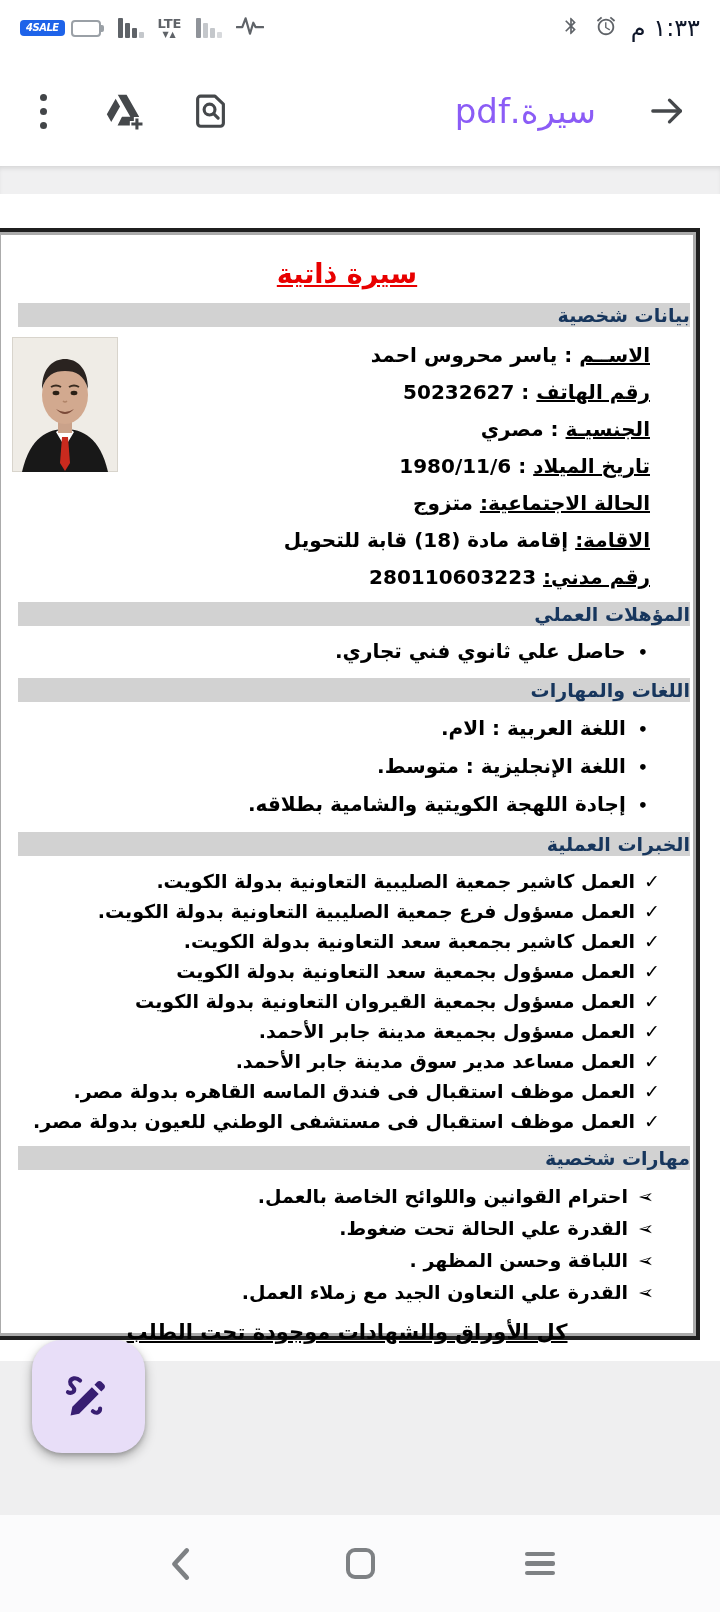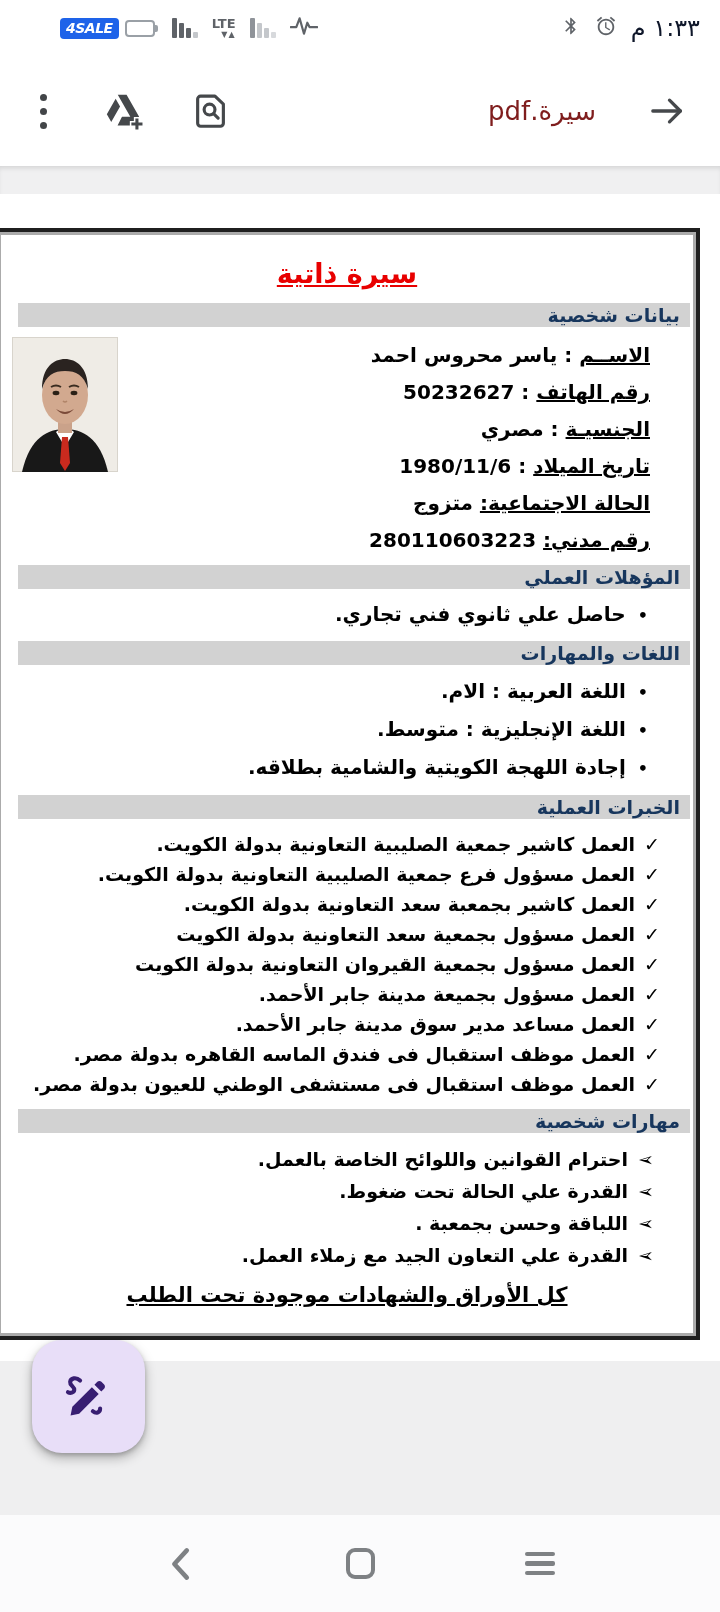--- a/index.html
+++ b/index.html
@@ -8,51 +8,51 @@
     position: relative;
     background:#ffffff;
     font-family:"DejaVu Sans", sans-serif;
     overflow:hidden;
   }
   
   .status-bar{ position:absolute; top:0; left:0; width:720px; height:56px;
     display:flex; align-items:center; justify-content:space-between; padding:0 20px; background:#fff;}
   .sb-left,.sb-right{ display:flex; align-items:center; gap:14px; }
   .badge-4sale{ background:#1e63e9; color:#fff; font-style:italic; font-weight:bold;
-    font-size:14px; padding:2px 6px 3px; border-radius:4px; letter-spacing:-0.5px;margin-left:40px; }
+    font-size:10px; padding:2px 6px 3px; border-radius:4px; letter-spacing:-0.5px; }
   .battery{ display:flex; align-items:center; margin-left:-8px;}
   .battery .body{ width:30px; height:17px; border:2px solid #9aa0a6; border-radius:4px; padding:2px; }
   .battery .fill{ width:10px; height:9px; background:#5f6368; border-radius:1px;}
   .battery .tip{ width:3px; height:7px; background:#9aa0a6; border-radius:0 2px 2px 0;}
   .sig{ display:flex; align-items:flex-end; gap:2px; height:20px;}
   .sig i{ display:block; width:5px; border-radius:1px;}
-  .lte{ display:flex; flex-direction:column; align-items:flex-end; line-height:1;}
+  .lte{ display:flex; flex-direction:column; align-items:center; line-height:1;}
   .lte b{ font-size:13px; color:#5f6368; letter-spacing:0;}
   .lte .arr{ font-size:8px; color:#5f6368; letter-spacing:1px; margin-top:1px;}
   .time{ font-size:24px; color:#0f172a; }
   
   .toolbar{ position:absolute; top:56px; left:0; width:720px; height:110px; background:#fff;
     display:flex; align-items:center; padding:0 30px 0 26px;}
   .tb-dots{ display:flex; flex-direction:column; gap:7px; padding:10px 14px; cursor:pointer;}
   .tb-dots i{ width:7px; height:7px; border-radius:50%; background:#424548; display:block;}
   .tb-icon{ margin-left:40px; display:flex; align-items:center; justify-content:center;}
   .tb-spacer{ flex:1; }
-  .tb-title{ font-size:26px; color:#7f1d1d; margin-right:48px;}
+  .tb-title{ font-size:34px; color:#8b5cf6; margin-right:48px;}
   
   .gray-band{ position:absolute; top:166px; left:0; width:720px; height:28px; background:#f0f0f1;
     box-shadow: inset 0 4px 5px -2px rgba(0,0,0,0.12);}
   .gray-bottom{ position:absolute; top:1361px; left:0; width:720px; height:154px; background:#efeff0;}
   
   .page{ position:absolute; top:228px; left:-6px; width:706px; height:1112px;
     background:#fff; border:4px solid #1f1f1f; box-shadow: inset 0 0 0 3px #ababab;
     direction:rtl; color:#000; }
   .doc-title{ color:#e80000; text-align:center; font-size:27px; font-weight:bold;
     text-decoration:underline; margin:26px 0 14px; }
   .sec{ height:24px; line-height:24px; background:#d2d2d2; color:#17365d; font-weight:bold;
-    font-size:19px; margin:0 6px 0 20px; padding-right:10px; }
+    font-size:19px; margin:0 6px 0 20px; }
   .personal{ position:relative; padding:10px 46px 6px 140px; }
   .photo{ position:absolute; left:14px; top:10px; width:106px; height:135px; }
   .field{ line-height:37px; font-size:20px; font-weight:bold; }
   .field .lbl{ text-decoration:underline; }
   ul.doc-list{ list-style:none; }
   .dots li{ padding-right:48px; line-height:37px; font-size:20px; font-weight:bold;}
   .dots{ padding:7px 0; }
   .mk-dot{ margin-left:12px; font-size:16px; }
   .lang{ padding:8px 0; }
   .checks{ padding:10px 0; }
@@ -174,20 +174,21 @@
       <ellipse cx="62" cy="56" rx="3.4" ry="2.2" fill="#2a2016"></ellipse>
       <path d="M39 50 q5 -3 10 0" stroke="#3a2c20" stroke-width="2" fill="none"></path>
       <path d="M57 50 q5 -3 10 0" stroke="#3a2c20" stroke-width="2" fill="none"></path>
       <path d="M51 64 q2 2 4 0" stroke="#b08468" stroke-width="1.5" fill="none"></path>
     </svg>
     <div class="field"><span class="lbl">الاســم</span><span> : </span><span>ياسر محروس احمد</span></div>
     <div class="field"><span class="lbl">رقم الهاتف</span><span> : </span><span>50232627</span></div>
     <div class="field"><span class="lbl">الجنسيـة</span><span> : </span><span>مصري</span></div>
     <div class="field"><span class="lbl">تاريخ الميلاد</span><span> : </span><span>1980/11/6</span></div>
     <div class="field"><span class="lbl">الحالة الاجتماعية:</span><span> </span><span>متزوج</span></div>
+    <div class="field"><span class="lbl">الاقامة:</span><span> </span><span>إقامة مادة (18) قابة للتحويل</span></div>
     <div class="field"><span class="lbl">رقم مدني:</span><span> </span><span>280110603223</span></div>
   </div>
 
   <div class="sec">المؤهلات العملي</div>
   <ul class="doc-list dots">
     <li><span class="mk-dot">•</span><span>حاصل علي ثانوي فني تجاري.</span></li>
   </ul>
 
   <div class="sec">اللغات والمهارات</div>
   <ul class="doc-list dots lang">
@@ -206,21 +207,21 @@
     <li><span class="mk-check">✓</span><span>العمل مسؤول بجميعة مدينة جابر الأحمد.</span></li>
     <li><span class="mk-check">✓</span><span>العمل مساعد مدير سوق مدينة جابر الأحمد.</span></li>
     <li><span class="mk-check">✓</span><span>العمل موظف استقبال فى فندق الماسه  القاهره بدولة مصر.</span></li>
     <li><span class="mk-check">✓</span><span>العمل موظف استقبال فى مستشفى الوطني للعيون بدولة مصر.</span></li>
   </ul>
 
   <div class="sec">مهارات شخصية</div>
   <ul class="doc-list arrows">
     <li><span class="mk-arrow">➢</span><span>احترام القوانين واللوائح الخاصة بالعمل.</span></li>
     <li><span class="mk-arrow">➢</span><span>القدرة علي الحالة تحت ضغوط.</span></li>
-    <li><span class="mk-arrow">➢</span><span>اللباقة وحسن بجمعبة .</span></li>
+    <li><span class="mk-arrow">➢</span><span>اللباقة وحسن المظهر .</span></li>
     <li><span class="mk-arrow">➢</span><span>القدرة علي التعاون الجيد مع زملاء العمل.</span></li>
   </ul>
 
   <div class="doc-footer">كل الأوراق والشهادات موجودة تحت الطلب</div>
 </div>
 
 <div class="fab">
   <svg width="58" height="58" viewBox="0 0 24 24">
     <path fill="#381e72" d="M13.2 7.98l2.82 2.82-8.1 8.1-3.55.73.73-3.55 8.1-8.1zM17.08 9.74l-2.82-2.82 1.18-1.18c.47-.47 1.23-.47 1.7 0l1.12 1.12c.47.47.47 1.23 0 1.7l-1.18 1.18z"></path>
     <path fill="none" stroke="#381e72" stroke-width="1.7" stroke-linecap="round" d="M8.3 5.2C6.6 3.6 4.4 4.2 4.2 5.8c-.2 1.5 1.9 1.9 1.7 3.3-.15 1.1-1.6 1.5-2.6.9"></path>

